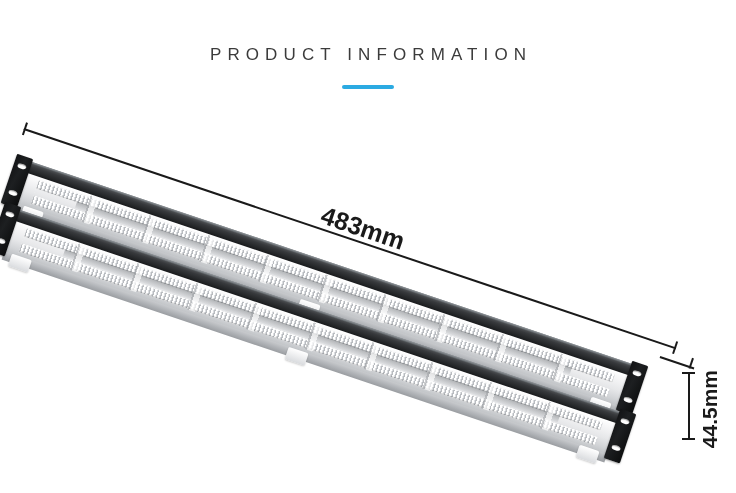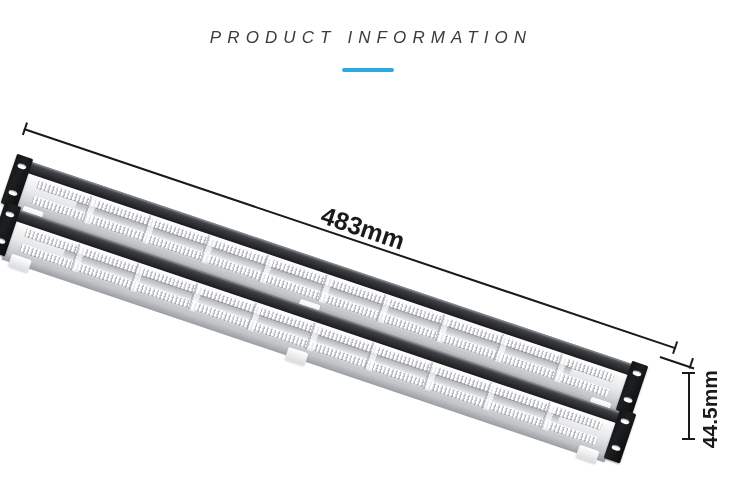--- a/index.html
+++ b/index.html
@@ -15,24 +15,23 @@
     width: 736px;
     height: 493px;
     background: #ffffff;
     overflow: hidden;
   }
 
   
   #header {
     position: absolute;
     left: 0;
-    top: 0;
+    top: 17px;
     width: 736px;
     height: 100px;
-    font-style: italic;
   }
   #page-title {
     position: absolute;
     left: 0;
     top: 28px;
     width: 736px;
     text-align: center;
     font-family: "Liberation Sans", sans-serif;
     font-size: 17px;
     font-weight: 400;

